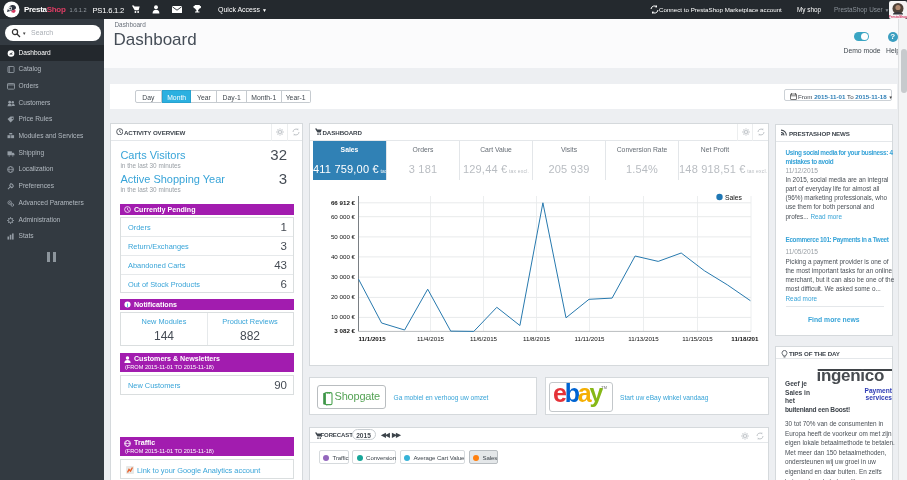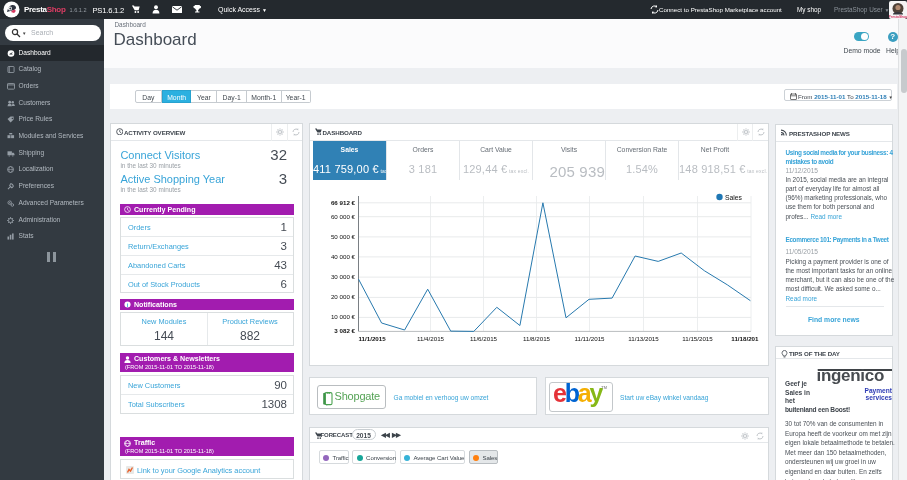--- a/index.html
+++ b/index.html
@@ -227,21 +227,21 @@
           <circle cx="4" cy="4" r="1" fill="#fff"></circle>
           <g stroke="#c2c6ca" stroke-width="1.3">
             <path d="M4 0.4v1.2M4 6.4v1.2M0.4 4h1.2M6.4 4h1.2M1.5 1.5l0.9 0.9M5.6 5.6l0.9 0.9M6.5 1.5l-0.9 0.9M2.4 5.6l-0.9 0.9"></path>
           </g>
         </svg></div>
     <div class="hbtn" style="right:0"><svg style="margin:4px 0 0 4px" width="8" height="8" viewBox="0 0 8 8">
           <path d="M1 4a3 3 0 0 1 5.2-2M7 4a3 3 0 0 1-5.2 2" stroke="#c2c6ca" stroke-width="1" fill="none"></path>
           <path d="M6.2 0v2h-2M1.8 8V6h2" fill="#c2c6ca"></path>
         </svg></div>
   </div>
-  <div class="abs cy" style="left:9.4px;top:24.5px;font-size:11px">Connect Visitors</div>
+  <div class="abs cy" style="left:9.4px;top:24.5px;font-size:11px">Carts Visitors</div>
   <div class="abs" style="right:15px;top:22px;font-size:15px;color:#454c55">32</div>
   <div class="abs sm" style="left:9.4px;top:37.5px">in the last 30 minutes</div>
   <div class="abs cy" style="left:9.4px;top:48.5px;font-size:11px">Active Shopping Year</div>
   <div class="abs" style="right:15px;top:46px;font-size:15px;color:#454c55">3</div>
   <div class="abs sm" style="left:9.4px;top:61.5px">in the last 30 minutes</div>
 
   <div class="bar" style="top:80px;height:11px">
     <svg class="abs" style="left:4px;top:2px" width="7" height="7" viewBox="0 0 8 8">
         <circle cx="4" cy="4" r="3.3" stroke="#fff" stroke-width="0.9" fill="none"></circle>
         <path d="M4 2v2.2l1.5 1" stroke="#fff" stroke-width="0.8" fill="none"></path>
@@ -287,24 +287,20 @@
         <circle cx="4.5" cy="2.5" r="2.2" fill="#fff"></circle>
         <path d="M0.5 9 Q0.5 5 4.5 5 Q8.5 5 8.5 9 Z" fill="#fff"></path>
       </svg>
     <div class="b1" style="top:2.5px">Customers &amp; Newsletters</div>
     <div class="b2">(FROM 2015-11-01 TO 2015-11-18)</div>
   </div>
   <div class="tbl" style="top:250.7px">
     <div class="row">
         <div class="lb">New Customers</div>
         <div class="vl">90</div>
-      </div>
-    <div class="row">
-        <div class="lb">Total Subscribers</div>
-        <div class="vl">1308</div>
       </div>
   </div>
 
   <div class="bar" style="top:312.6px;height:19px">
     <svg class="abs" style="left:4px;top:3.5px" width="7" height="7" viewBox="0 0 8 8">
         <circle cx="4" cy="4" r="3.4" stroke="#fff" stroke-width="0.9" fill="none"></circle>
         <path d="M0.6 4h6.8M4 0.6c-3 2-3 4.8 0 6.8c3-2 3-4.8 0-6.8" stroke="#fff" stroke-width="0.7" fill="none"></path>
       </svg>
     <div class="b1" style="top:2.5px">Traffic</div>
     <div class="b2">(FROM 2015-11-01 TO 2015-11-18)</div>
@@ -346,21 +342,21 @@
       <div style="position:absolute;left:73px;top:0;width:73px;height:39.5px;border-left:1px solid #e3e6e9;">
         <div style="position:absolute;left:0;top:5px;width:100%;text-align:center;font-size:6.8px;font-weight:normal;color:#666d75">Orders</div>
         <div style="position:absolute;left:0;top:22px;width:100%;text-align:center;font-size:11px;letter-spacing:0.2px;color:#b9bdc2;white-space:nowrap">3 181<span style="font-size:5px"></span></div>
       </div>
       <div style="position:absolute;left:146px;top:0;width:73px;height:39.5px;border-left:1px solid #e3e6e9;">
         <div style="position:absolute;left:0;top:5px;width:100%;text-align:center;font-size:6.8px;font-weight:normal;color:#666d75">Cart Value</div>
         <div style="position:absolute;left:0;top:22px;width:100%;text-align:center;font-size:11px;letter-spacing:0.2px;color:#b9bdc2;white-space:nowrap">129,44 €<span style="font-size:5px"> tax excl.</span></div>
       </div>
       <div style="position:absolute;left:219px;top:0;width:73px;height:39.5px;border-left:1px solid #e3e6e9;">
         <div style="position:absolute;left:0;top:5px;width:100%;text-align:center;font-size:6.8px;font-weight:normal;color:#666d75">Visits</div>
-        <div style="position:absolute;left:0;top:22px;width:100%;text-align:right;font-size:15px;letter-spacing:0.2px;color:#b9bdc2;white-space:nowrap">205 939<span style="font-size:5px"></span></div>
+        <div style="position:absolute;left:0;top:22px;width:100%;text-align:center;font-size:11px;letter-spacing:0.2px;color:#b9bdc2;white-space:nowrap">205 939<span style="font-size:5px"></span></div>
       </div>
       <div style="position:absolute;left:292px;top:0;width:73px;height:39.5px;border-left:1px solid #e3e6e9;">
         <div style="position:absolute;left:0;top:5px;width:100%;text-align:center;font-size:6.8px;font-weight:normal;color:#666d75">Conversion Rate</div>
         <div style="position:absolute;left:0;top:22px;width:100%;text-align:center;font-size:11px;letter-spacing:0.2px;color:#b9bdc2;white-space:nowrap">1.54%<span style="font-size:5px"></span></div>
       </div>
       <div style="position:absolute;left:365px;top:0;width:73px;height:39.5px;border-left:1px solid #e3e6e9;">
         <div style="position:absolute;left:0;top:5px;width:100%;text-align:center;font-size:6.8px;font-weight:normal;color:#666d75">Net Profit</div>
         <div style="position:absolute;left:0;top:22px;width:100%;text-align:center;font-size:11px;letter-spacing:0.2px;color:#b9bdc2;white-space:nowrap">148 918,51 €<span style="font-size:5px"> tax excl.</span></div>
       </div>
     </div>

